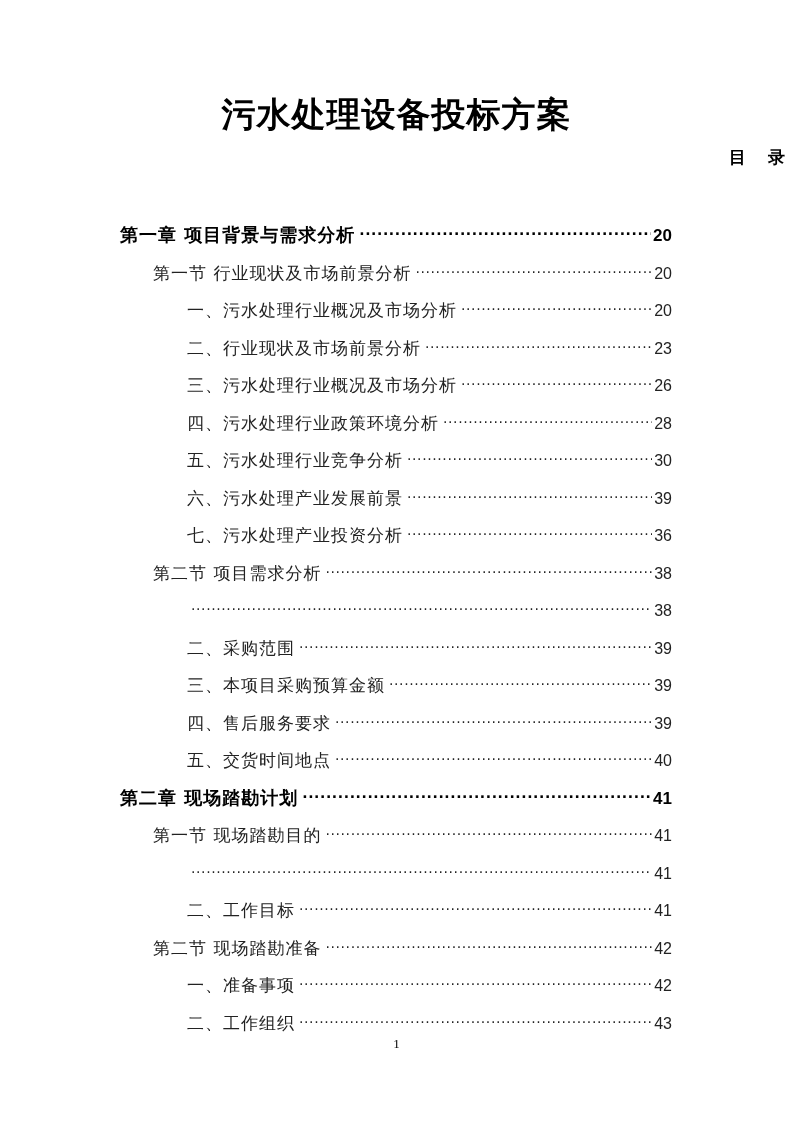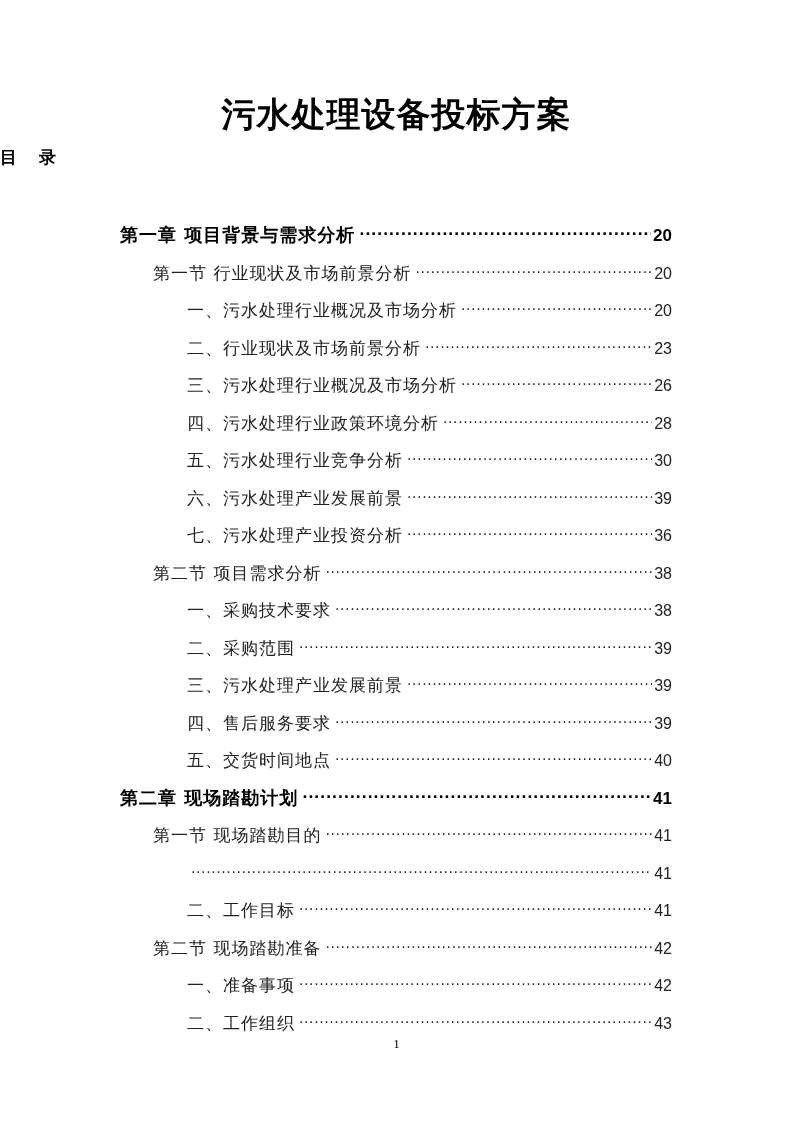--- a/index.html
+++ b/index.html
@@ -32,21 +32,21 @@
       font-weight: bold;
       letter-spacing: 1px;
       line-height: 44px;
       color: #000;
     }
     .toc-heading {
       position: absolute;
       left: 0;
       width: 793px;
       top: 145px;
-      text-align: left;
+      text-align: right;
       font-size: 17px;
       font-weight: bold;
       line-height: 24px;
       letter-spacing: 8px;
       color: #000;
     }
     .toc {
       position: absolute;
       left: 0;
       top: 177px;
@@ -177,31 +177,30 @@
       <span class="toc-label">七、污水处理产业投资分析</span>
       <span class="toc-leader"></span>
       <span class="toc-page">36</span>
     </a>
     <a class="toc-row level-2" style="top:337.5px">
       <span class="toc-label">第二节  项目需求分析</span>
       <span class="toc-leader"></span>
       <span class="toc-page">38</span>
     </a>
     <a class="toc-row level-3" style="top:375px">
-      <span class="toc-label">一、采购技术要求</span>
       <span class="toc-leader"></span>
       <span class="toc-page">38</span>
     </a>
     <a class="toc-row level-3" style="top:412.5px">
       <span class="toc-label">二、采购范围</span>
       <span class="toc-leader"></span>
       <span class="toc-page">39</span>
     </a>
     <a class="toc-row level-3" style="top:450px">
-      <span class="toc-label">三、污水处理产业发展前景</span>
+      <span class="toc-label">三、本项目采购预算金额</span>
       <span class="toc-leader"></span>
       <span class="toc-page">39</span>
     </a>
     <a class="toc-row level-3" style="top:487.5px">
       <span class="toc-label">四、售后服务要求</span>
       <span class="toc-leader"></span>
       <span class="toc-page">39</span>
     </a>
     <a class="toc-row level-3" style="top:525px">
       <span class="toc-label">五、交货时间地点</span>

